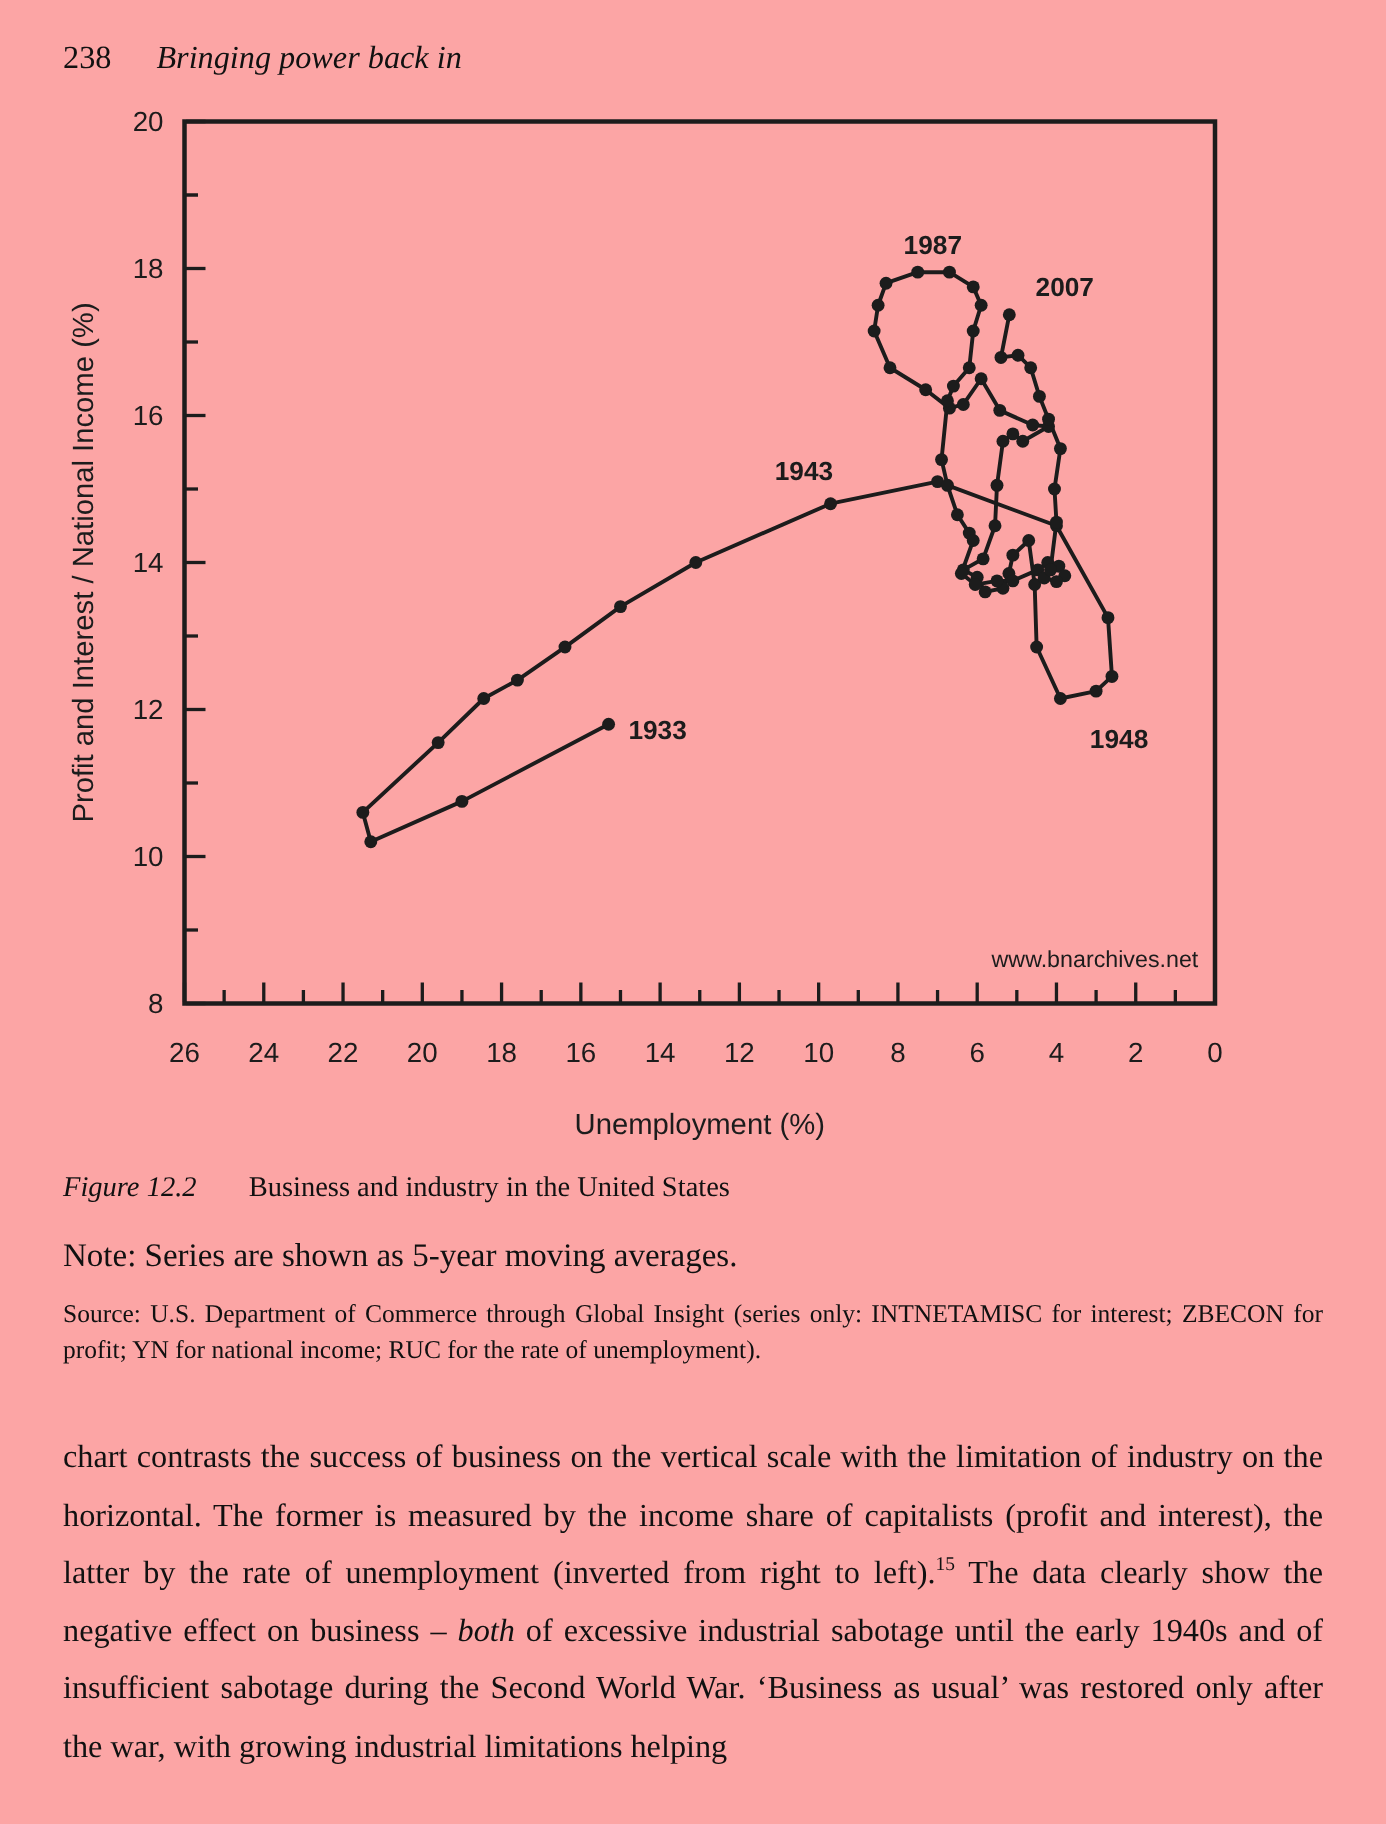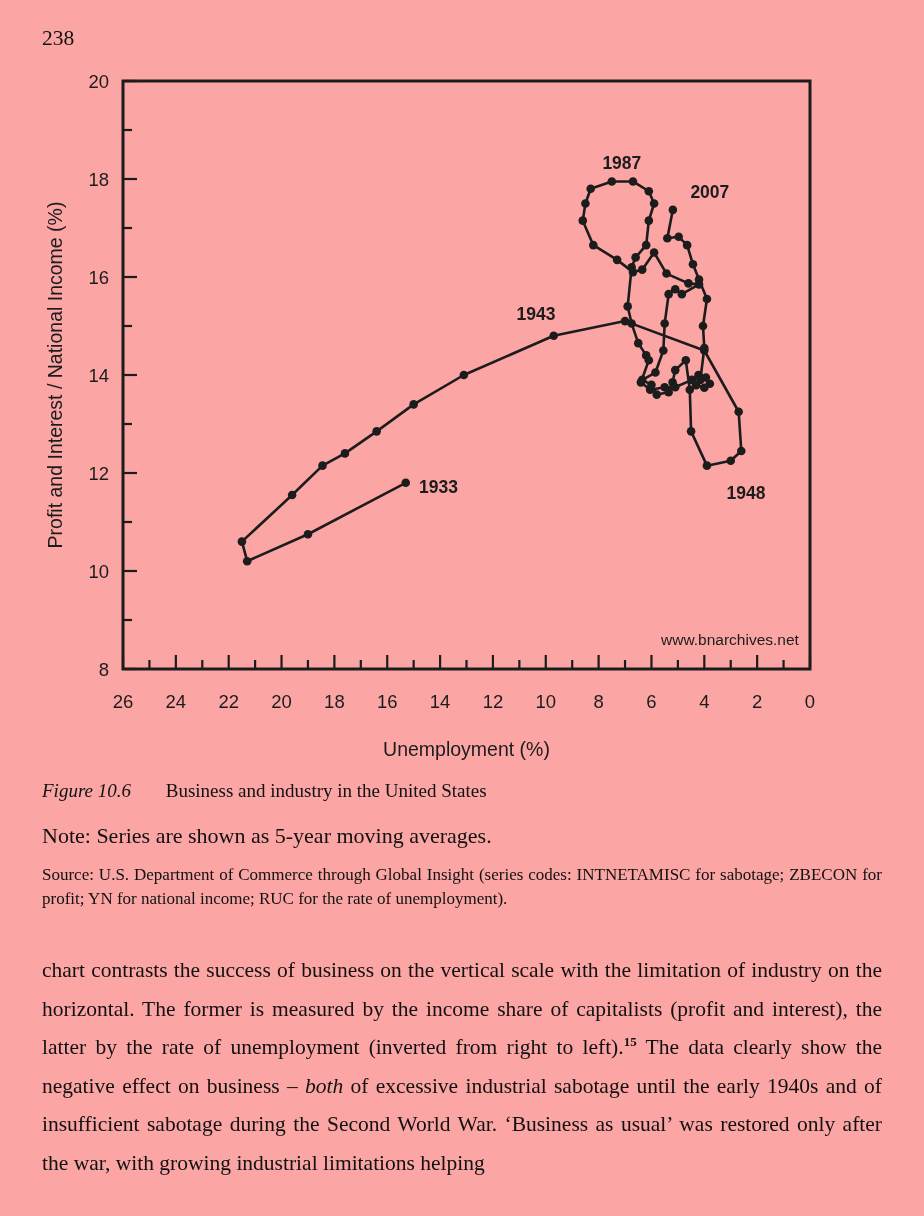--- a/index.html
+++ b/index.html
@@ -10,30 +10,31 @@
   .hdr .pn{font-style:normal;}
   .hdr .rt{font-style:italic;margin-left:30px;}
   .chart-wrap{margin-top:16px;}
   svg text{font-family:"Liberation Sans", sans-serif;fill:#1c1c1c;}
   .caption{margin:4px 0 0 0;font-size:19px;}
   .caption em{font-style:italic;}
   .caption .cap-title{margin-left:30px;}
   .note{margin:21px 0 0 0;font-size:22px;}
   .source{margin:14px 0 0 0;font-size:17px;line-height:24px;text-align:justify;}
   .bodytxt{margin:40px 0 0 0;font-size:21.5px;line-height:38.5px;text-align:justify;}
-  .bodytxt sup{font-size:13px;line-height:0;vertical-align:super;font-weight:bold;}
+  .bodytxt sup{font-size:13px;line-height:0;vertical-align:super;}
   .bodytxt em{font-style:italic;}
 </style>
 </head>
 <body>
 
 <div class="page">
   <div class="inner">
     <p class="hdr">
       <span class="pn">238</span>
+      <span class="rt">Bringing power back in</span>
     </p>
 
     <div class="chart-wrap">
       <svg width="840" height="705" viewBox="42 0 840 705" xmlns="http://www.w3.org/2000/svg">
           <rect x="123" y="14" width="687" height="588" fill="none" stroke="#1c1c1c" stroke-width="3"></rect>
           <g>
             <line x1="810" y1="601" x2="810" y2="588" stroke="#1c1c1c" stroke-width="2.2"></line>
             <text x="810" y="641" text-anchor="middle" font-size="18.5">0</text>
             <line x1="783.5769230769231" y1="601" x2="783.5769230769231" y2="593" stroke="#1c1c1c" stroke-width="2.2"></line>
             <line x1="757.1538461538462" y1="601" x2="757.1538461538462" y2="588" stroke="#1c1c1c" stroke-width="2.2"></line>
@@ -183,25 +184,25 @@
             <text x="418.9384615384615" y="425.6" text-anchor="start" font-size="17.5" font-weight="bold">1933</text>
             <text x="535.9926923076923" y="253.12000000000006" text-anchor="middle" font-size="17.5" font-weight="bold">1943</text>
             <text x="746.0561538461537" y="431.96999999999997" text-anchor="middle" font-size="17.5" font-weight="bold">1948</text>
             <text x="621.8676923076923" y="102.19999999999999" text-anchor="middle" font-size="17.5" font-weight="bold">1987</text>
             <text x="709.8565384615384" y="130.61999999999995" text-anchor="middle" font-size="17.5" font-weight="bold">2007</text>
           </g>
         </svg>
     </div>
 
     <p class="caption">
-      <em>Figure 10.6</em>
+      <em>Figure 12.2</em>
       <span class="cap-title">Business and industry in the United States</span>
     </p>
 
     <p class="note">Note: Series are shown as 5-year moving averages.</p>
 
-    <p class="source">Source: U.S. Department of Commerce through Global Insight (series codes: INTNETAMISC for sabotage; ZBECON for profit; YN for national income; RUC for the rate of unemployment).</p>
+    <p class="source">Source: U.S. Department of Commerce through Global Insight (series only: INTNETAMISC for interest; ZBECON for profit; YN for national income; RUC for the rate of unemployment).</p>
 
     <p class="bodytxt">
       <span>chart contrasts the success of business on the vertical scale with the limitation of industry on the horizontal. The former is measured by the income share of capitalists (profit and interest), the latter by the rate of unemployment (inverted from right to left).</span><sup>15</sup><span> The data clearly show the negative effect on business – </span><em>both</em><span> of excessive industrial sabotage until the early 1940s and of insufficient sabotage during the Second World War. ‘Business as usual’ was restored only after the war, with growing industrial limitations helping</span>
     </p>
   </div>
 </div>
 
 </body></html>

